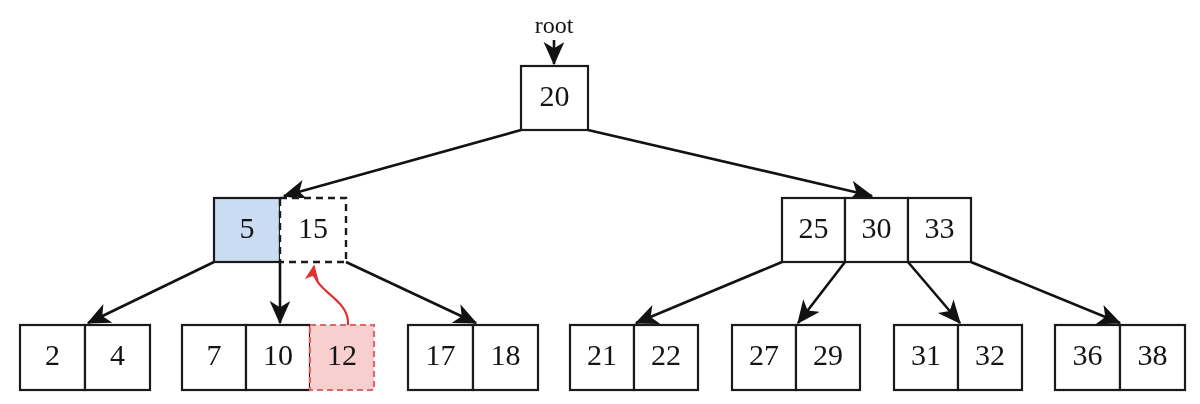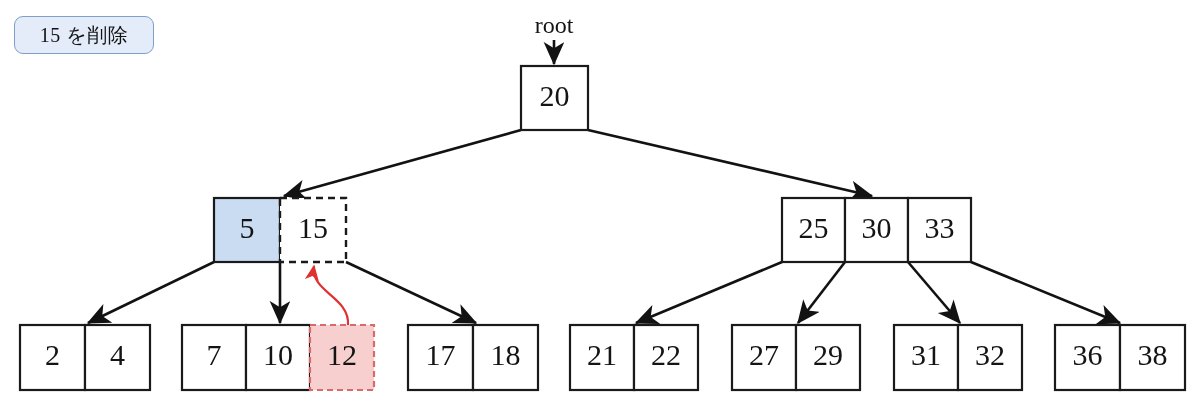--- a/index.html
+++ b/index.html
@@ -95,23 +95,20 @@
     font-size: 20px;
     color: #111111;
     letter-spacing: 0.5px;
   }
 </style>
 </head>
 <body>
 
 <div id="stage">
 
-  <div id="op-badge">
-    <span>15 を削除</span>
-  </div>
 
   <svg id="tree" viewBox="0 0 1200 404" xmlns="http://www.w3.org/2000/svg">
     <defs>
       <marker id="arrowBlack" markerWidth="11" markerHeight="11" refX="8.5" refY="4" orient="auto" markerUnits="strokeWidth">
         <path d="M0,0 L9,4 L0,8 L2.4,4 Z" fill="#121212"></path>
       </marker>
       <marker id="arrowRed" markerWidth="9" markerHeight="9" refX="6.5" refY="3.2" orient="auto" markerUnits="strokeWidth">
         <path d="M0,0 L7.2,3.2 L0,6.4 L1.9,3.2 Z" fill="#e03131"></path>
       </marker>
     </defs>

